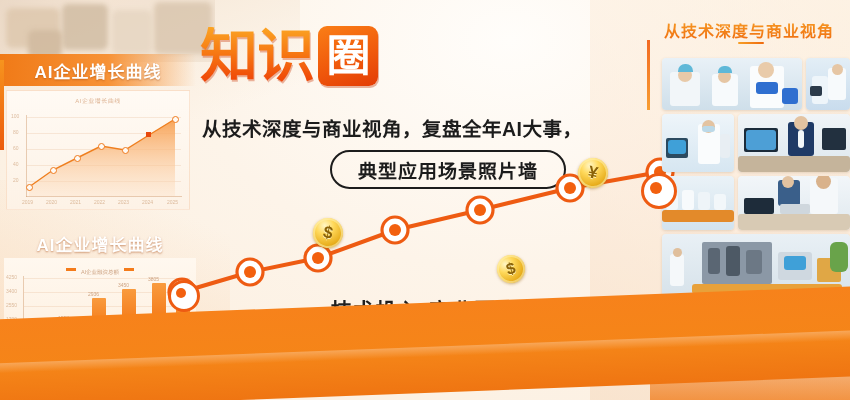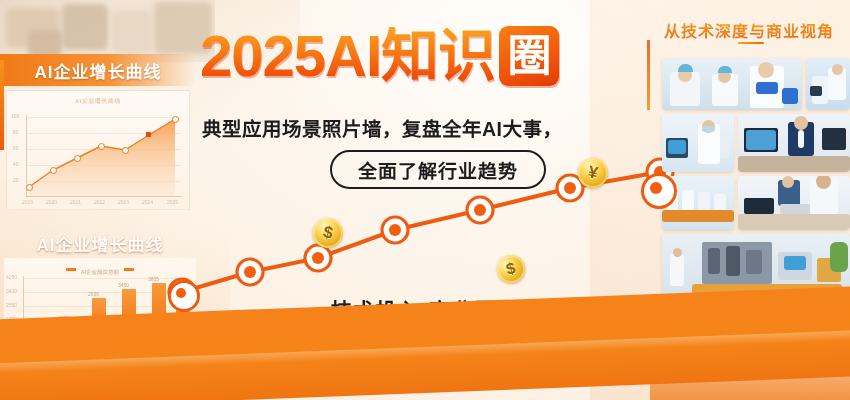--- a/index.html
+++ b/index.html
@@ -260,27 +260,26 @@
 
     <div class="ticklabel" style="left:22px;top:94px;font-size:5px;">2019</div>
     <div class="ticklabel" style="left:52px;top:94px;font-size:5px;">2020</div>
     <div class="ticklabel" style="left:82px;top:94px;font-size:5px;">2021</div>
     <div class="ticklabel" style="left:112px;top:94px;font-size:5px;">2022</div>
     <div class="ticklabel" style="left:142px;top:94px;font-size:5px;">2023</div>
     <div class="ticklabel" style="left:166px;top:94px;font-size:5px;">2024</div>
   </div>
 
   <div class="maintitle">
-    <span class="grad">2025AI</span>
     <span class="grad">知识</span>
     <span class="boxed">圈</span>
   </div>
 
-  <div class="subtitle">典型应用场景照片墙，复盘全年AI大事，</div>
-  <div class="pill">全面了解行业趋势</div>
+  <div class="subtitle">从技术深度与商业视角，复盘全年AI大事，</div>
+  <div class="pill">典型应用场景照片墙</div>
 
   <div class="bigchart">
     <svg width="560" height="200">
       <polyline fill="none" stroke="#ee5b12" stroke-width="4" stroke-linecap="round" stroke-linejoin="round" points="32,142 100,122 168,108 245,80 330,60 420,38 510,22"></polyline>
       <g>
         <circle cx="32" cy="142" r="13" fill="#fff" stroke="#ee5b12" stroke-width="3.2"></circle>
         <circle cx="32" cy="142" r="6" fill="#f2600f"></circle>
         <circle cx="100" cy="122" r="13" fill="#fff" stroke="#ee5b12" stroke-width="3.2"></circle>
         <circle cx="100" cy="122" r="6" fill="#f2600f"></circle>
         <circle cx="168" cy="108" r="13" fill="#fff" stroke="#ee5b12" stroke-width="3.2"></circle>

